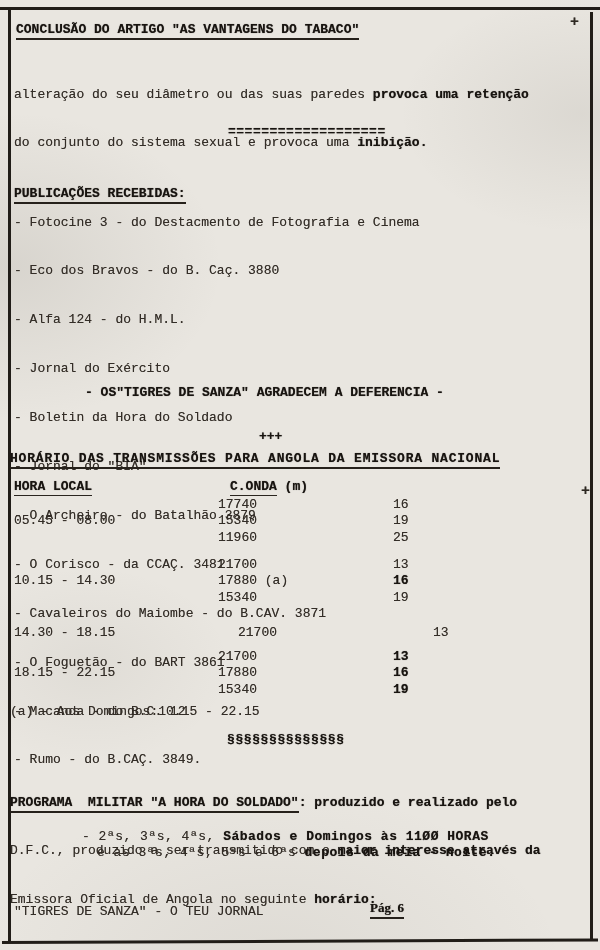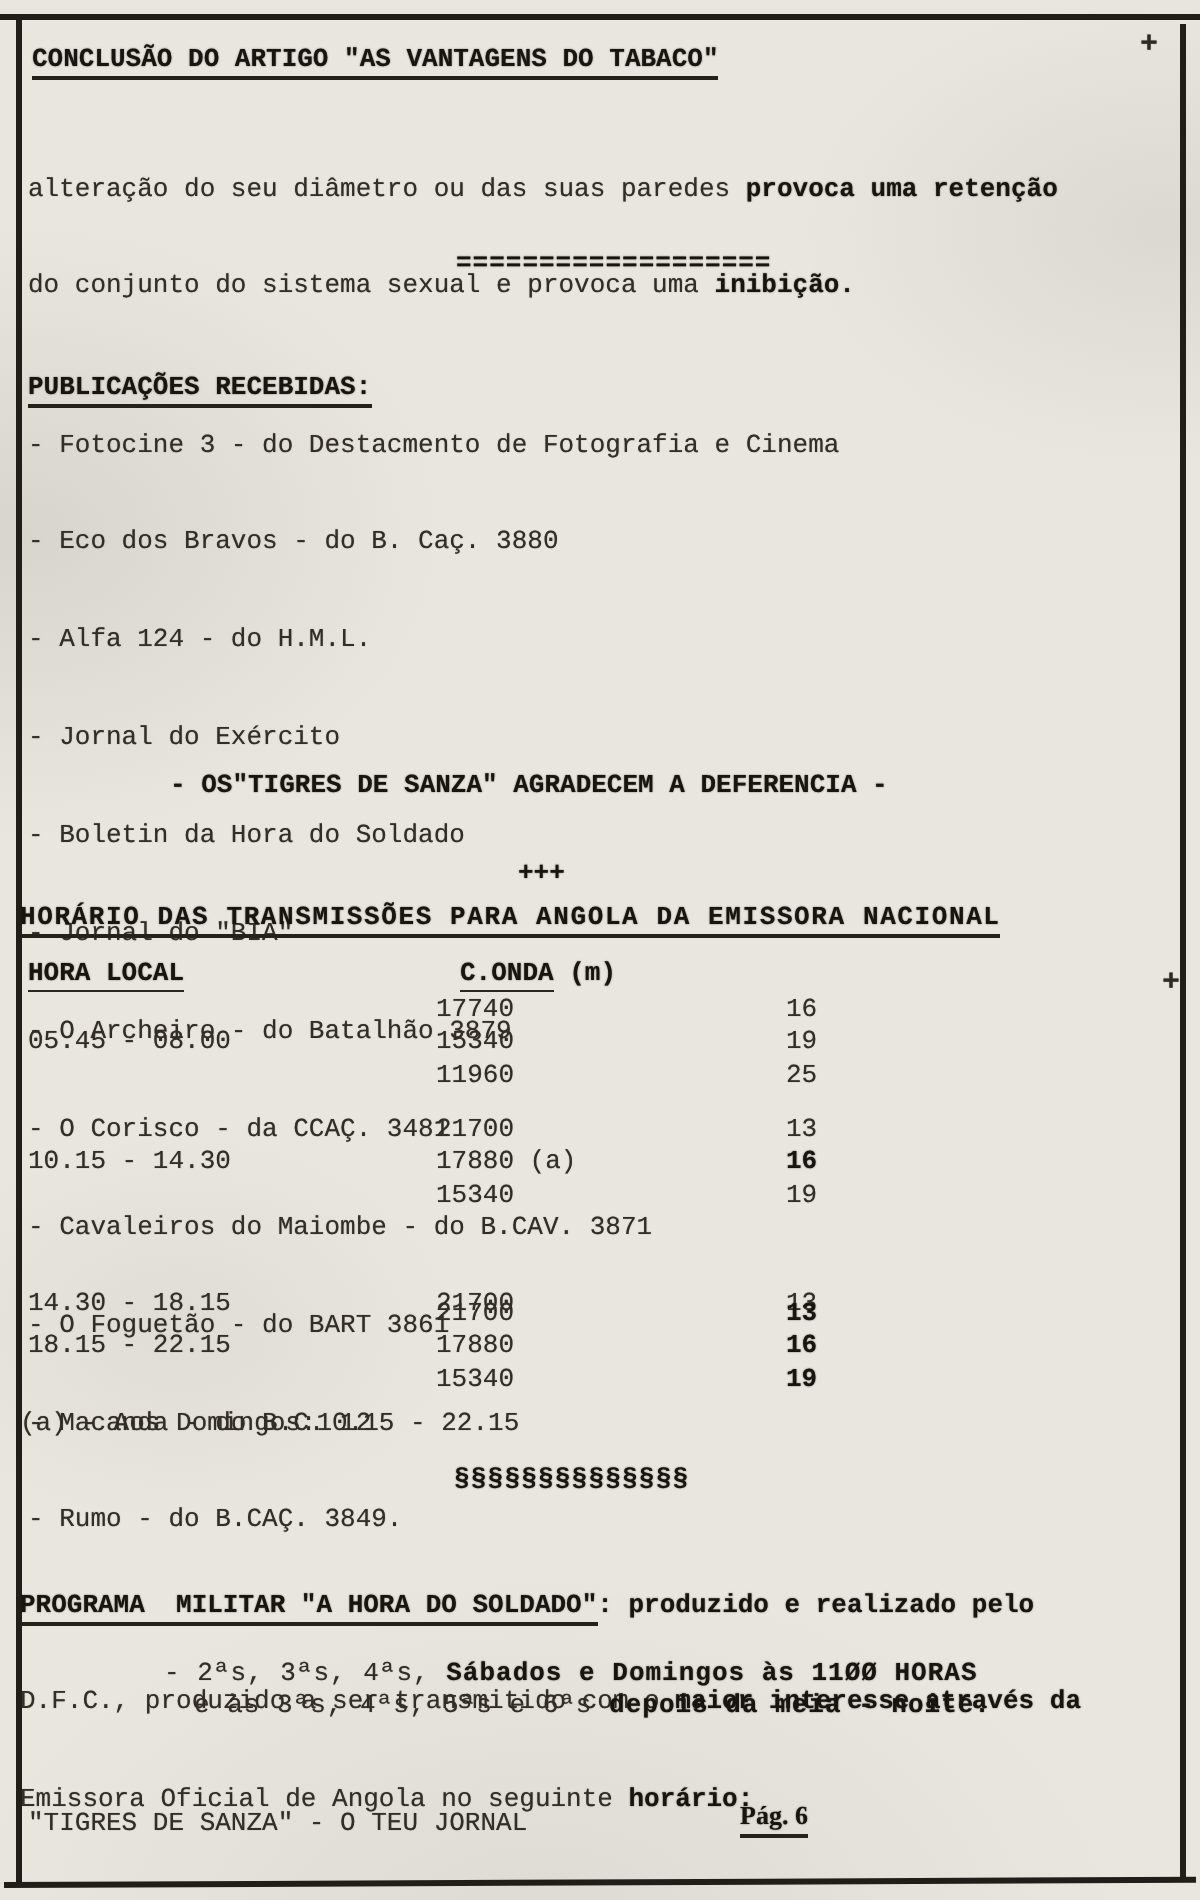--- a/index.html
+++ b/index.html
@@ -90,21 +90,21 @@
     <div>21700</div>
     <div>13</div>
     <div>10.15 - 14.30</div>
     <div>17880 (a)</div>
     <div class="b">16</div>
     <div></div>
     <div>15340</div>
     <div>19</div>
   </div>
 
-  <div class="abs tgrid" style="left:14px;top:644px;">
+  <div class="abs tgrid" style="left:14px;top:625px;gap:20px;">
     <div>14.30 - 18.15</div>
     <div>21700</div>
     <div>13</div>
   </div>
 
   <div class="abs tgrid" style="left:14px;top:649px;">
     <div></div>
     <div>21700</div>
     <div class="b">13</div>
     <div>18.15 - 22.15</div>

